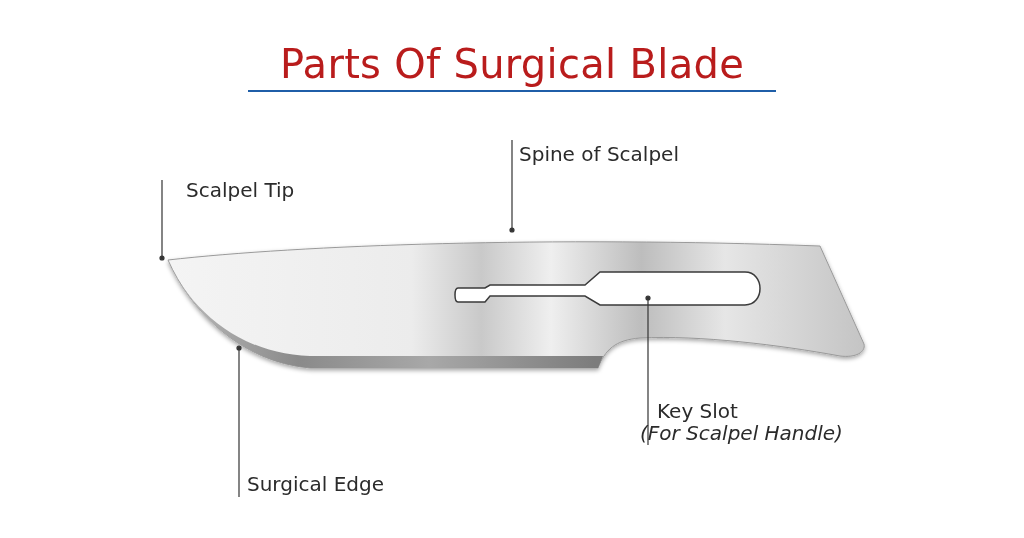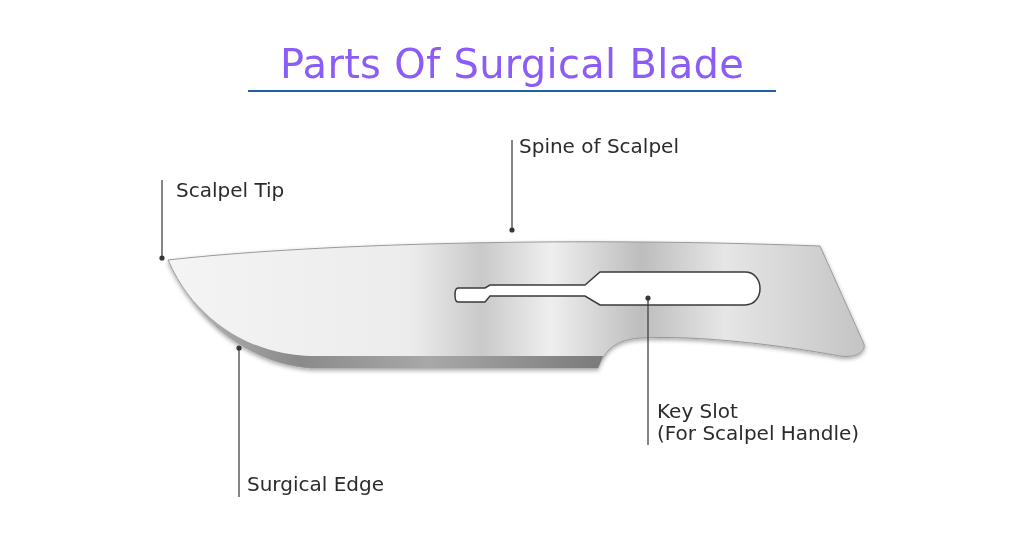--- a/index.html
+++ b/index.html
@@ -22,21 +22,21 @@
     .label {
       position: absolute;
       font-size: 20px; color: #2b2b2b;
       line-height: 26px;
       white-space: nowrap;
     }
   </style>
 </head>
 <body>
 
-<div class="title" style="color:#8b5cf6;">Parts Of Surgical Blade</div>
+<div class="title" style="color:#b91c1c;">Parts Of Surgical Blade</div>
 
 <svg class="diagram" viewBox="0 0 1024 538" xmlns="http://www.w3.org/2000/svg">
   <defs>
     <linearGradient id="bladeFill" x1="0" y1="0" x2="1" y2="0">
       <stop offset="0" stop-color="#f4f4f4"></stop>
       <stop offset="0.35" stop-color="#ececec"></stop>
       <stop offset="0.45" stop-color="#c9c9c9"></stop>
       <stop offset="0.55" stop-color="#efefef"></stop>
       <stop offset="0.68" stop-color="#bdbdbd"></stop>
       <stop offset="0.8" stop-color="#e6e6e6"></stop>
@@ -83,17 +83,17 @@
     <circle cx="162" cy="258" r="2"></circle>
     <line x1="512" y1="140" x2="512" y2="230"></line>
     <circle cx="512" cy="230" r="2"></circle>
     <line x1="239" y1="348" x2="239" y2="497"></line>
     <circle cx="239" cy="348" r="2"></circle>
     <line x1="648" y1="298" x2="648" y2="445"></line>
     <circle cx="648" cy="298" r="2"></circle>
   </g>
 </svg>
 
-<div class="label" style="left:176px; top:177px;">Scalpel Tip</div>
-<div class="label" style="left:519px; top:133px;">Spine of Scalpel</div>
+<div class="label" style="left:186px; top:177px;">Scalpel Tip</div>
+<div class="label" style="left:519px; top:141px;">Spine of Scalpel</div>
 <div class="label" style="left:247px; top:471px;">Surgical Edge</div>
 <div class="label" style="left:657px; top:398px;">Key Slot</div>
-<div class="label" style="left:657px; top:420px;">(For Scalpel Handle)</div>
+<div class="label" style="left:640px; top:420px;font-style:italic;">(For Scalpel Handle)</div>
 
 </body></html>

